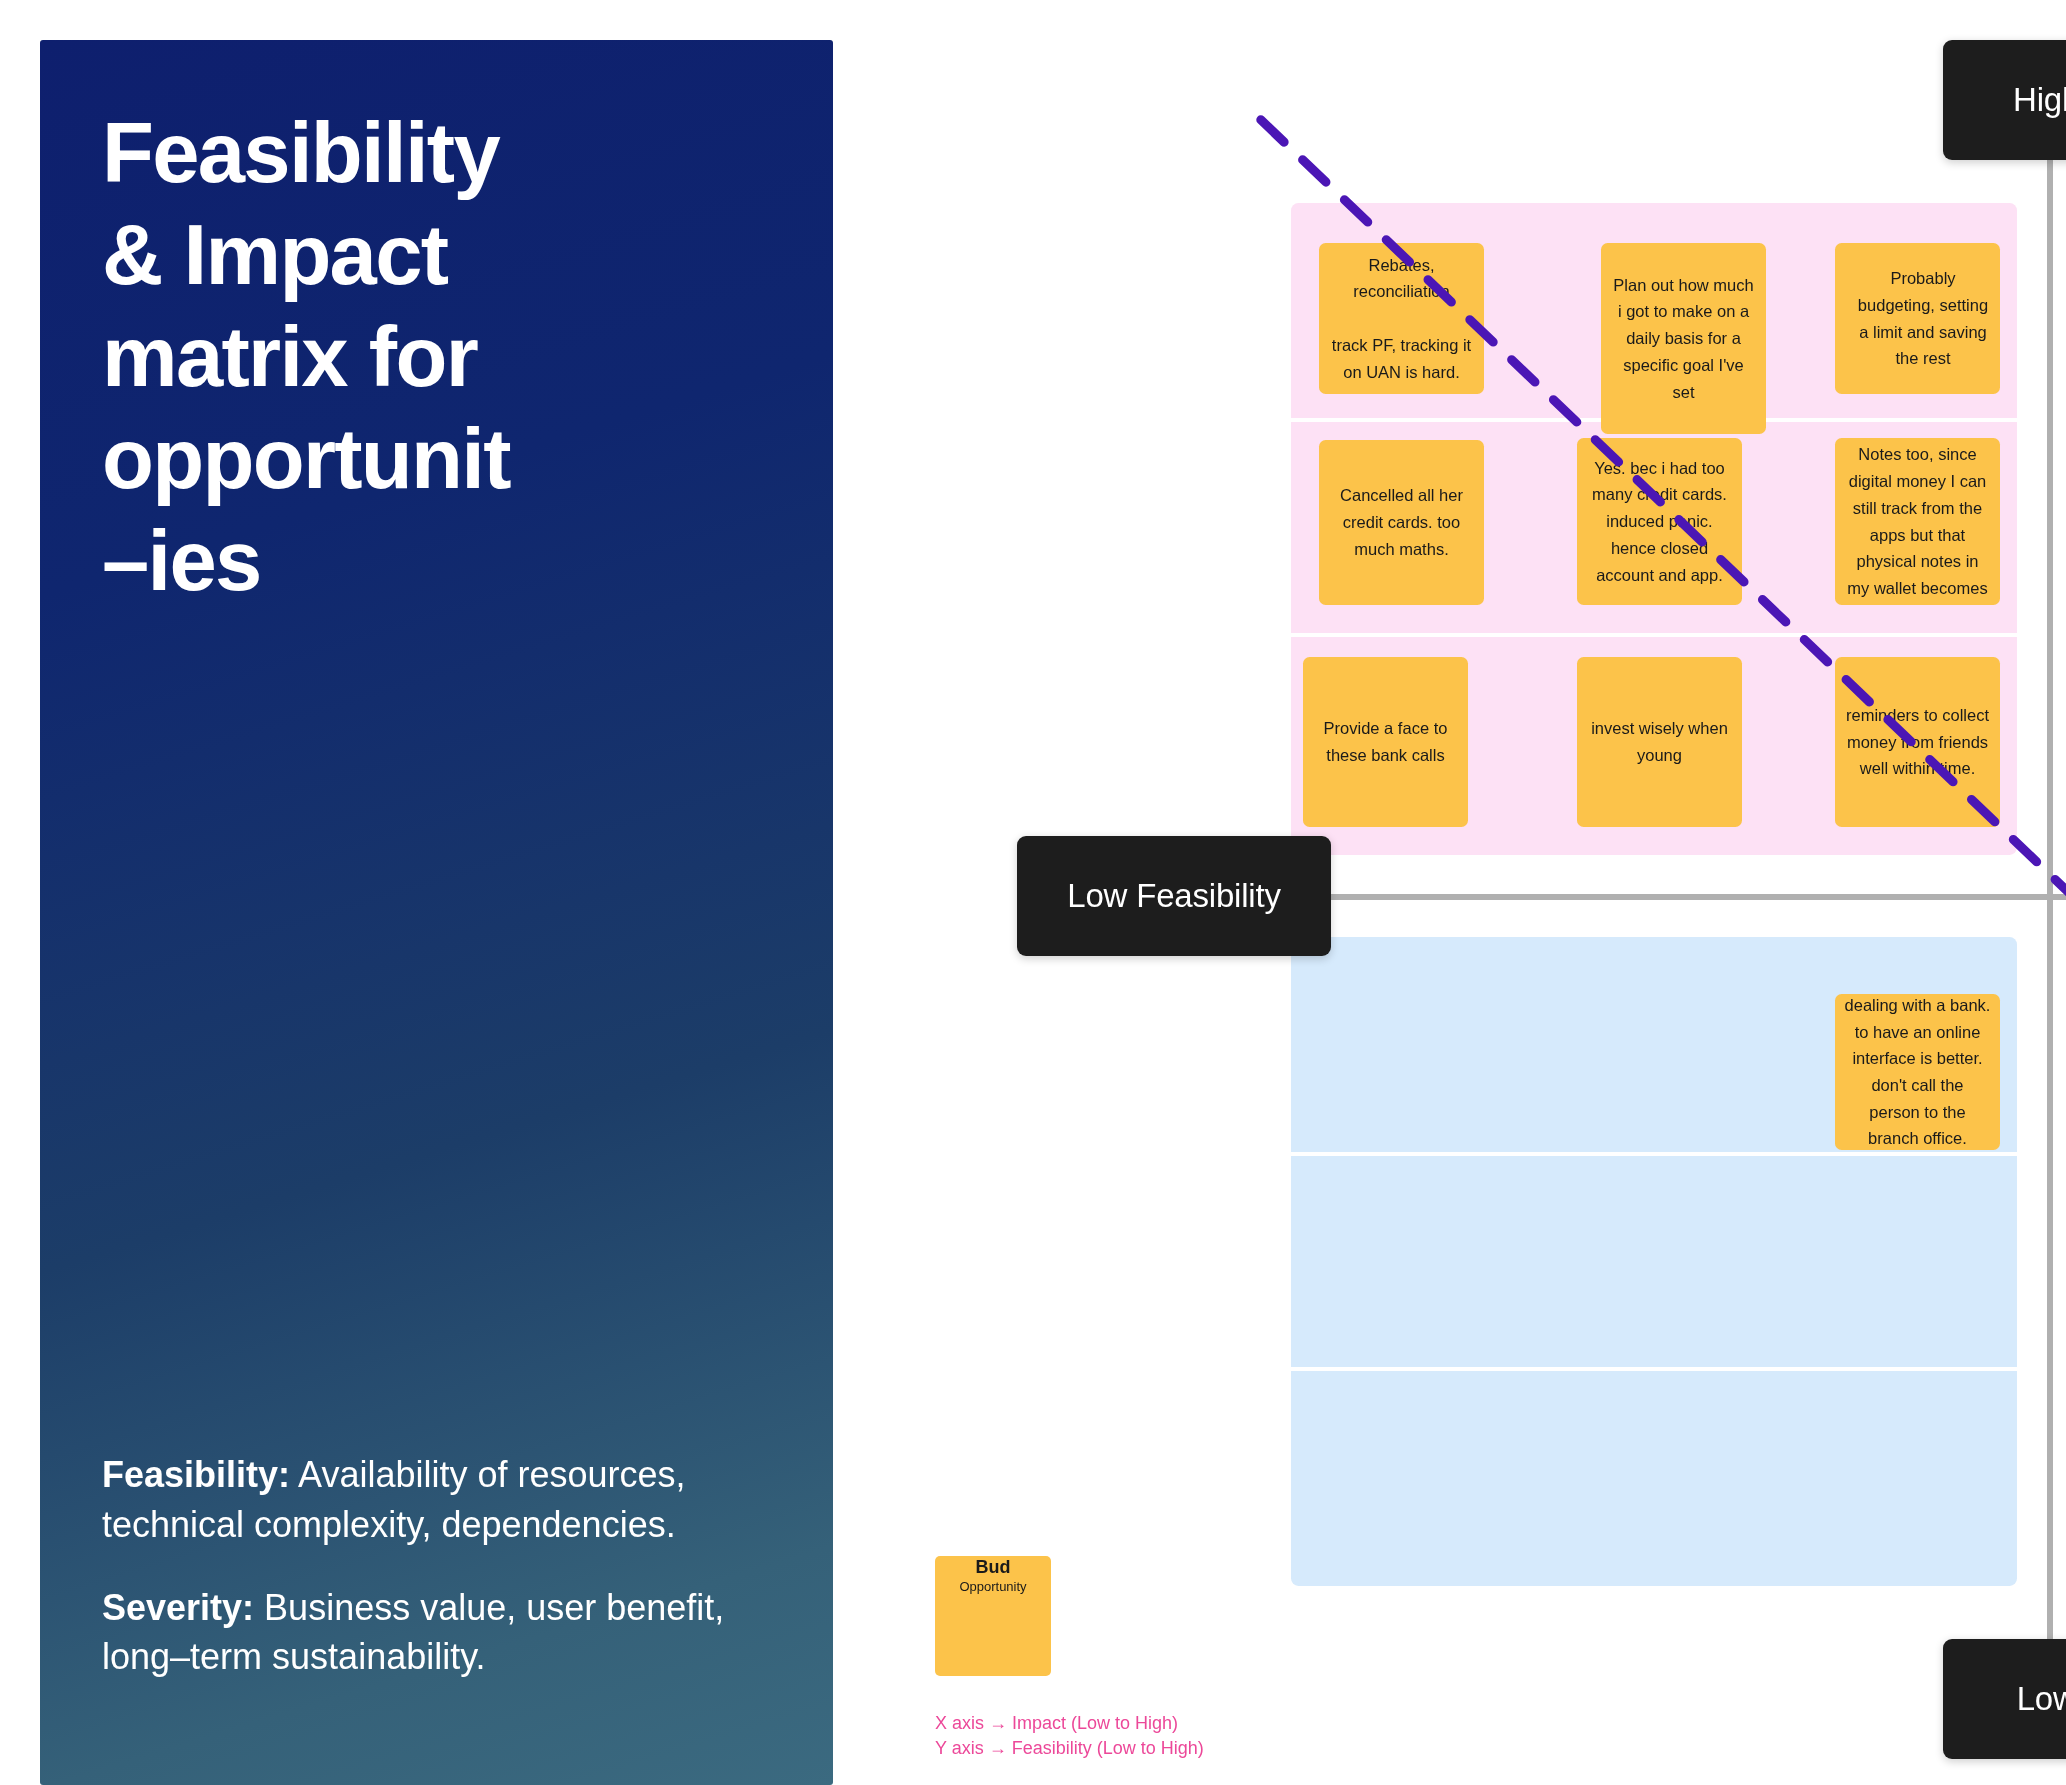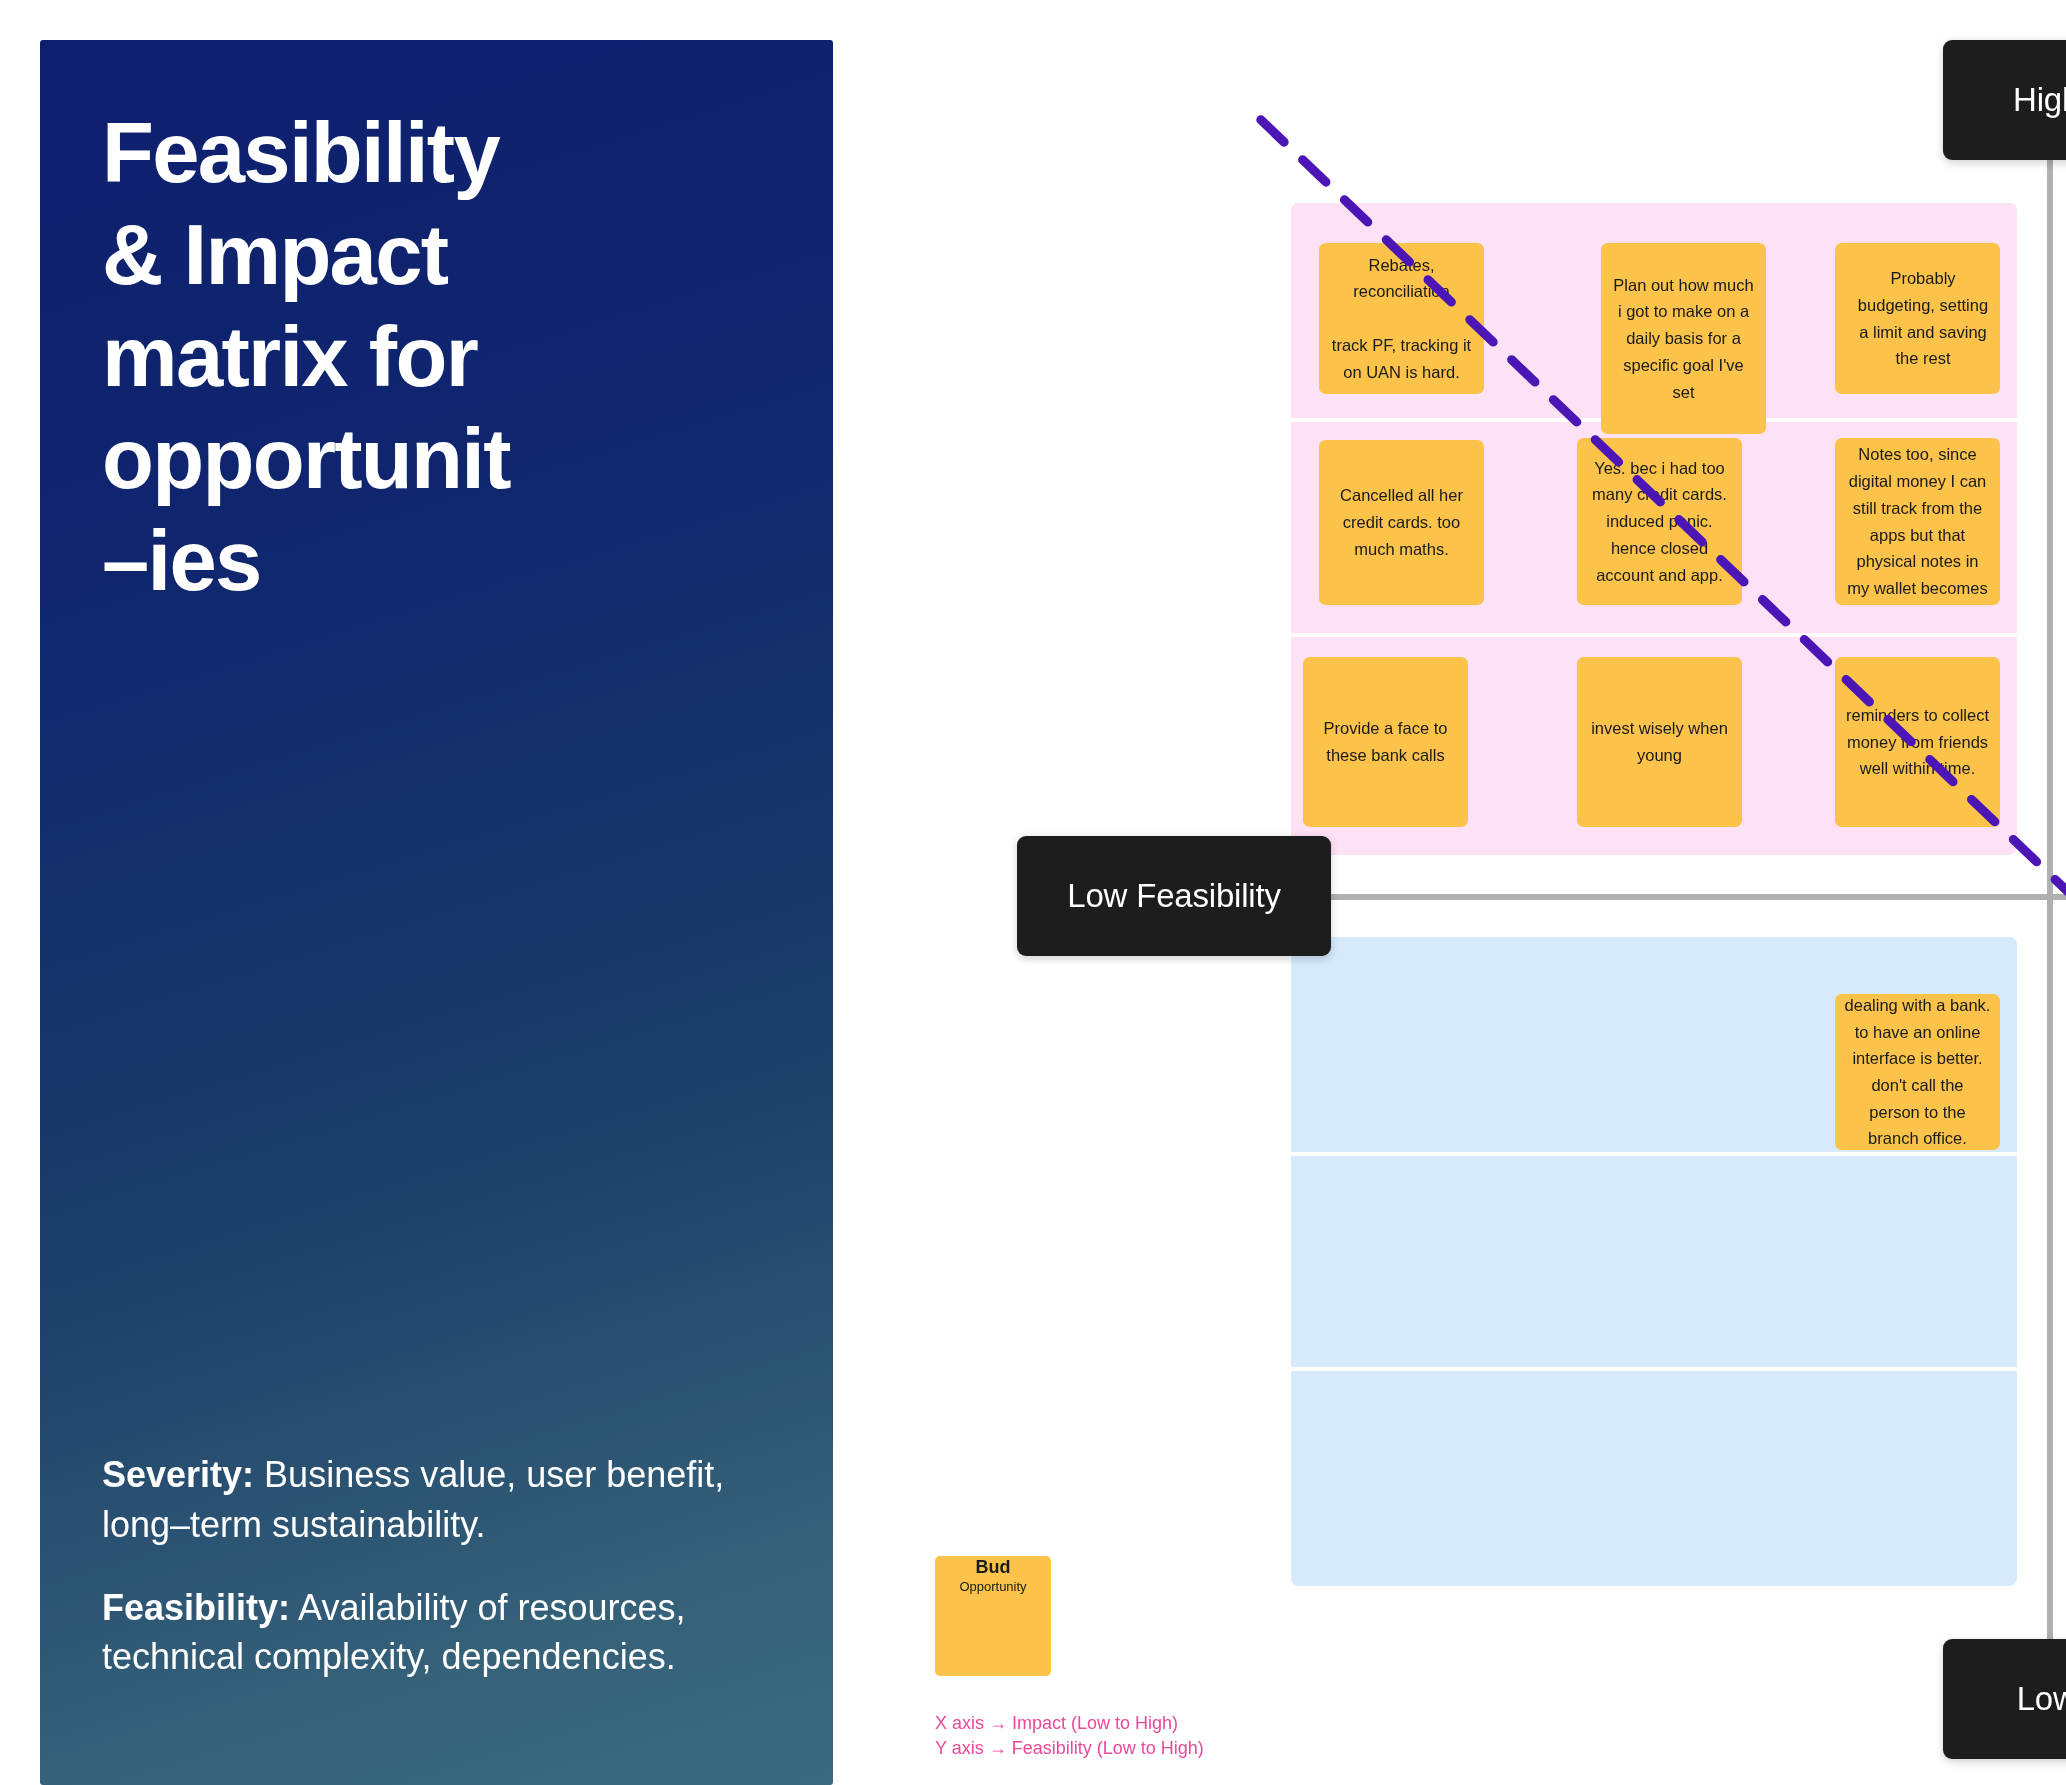--- a/index.html
+++ b/index.html
@@ -163,22 +163,22 @@
 <body>
 
 <div id="hero">
   <h1 id="hero-title">Feasibility
 &amp; Impact
 matrix for
 opportunit
 –ies</h1>
 
   <div id="hero-foot">
+    <p class="hero-para"><b>Feasibility:</b><span> Availability of resources, technical complexity, dependencies.</span></p>
     <p class="hero-para"><b>Severity:</b><span> Business value, user benefit, long–term sustainability.</span></p>
-    <p class="hero-para"><b>Feasibility:</b><span> Availability of resources, technical complexity, dependencies.</span></p>
   </div>
 </div>
 
 <div id="matrix">
 
   <div class="quad" id="quad-tl">
     <div class="band" style="top:215px"></div>
     <div class="band" style="top:430px"></div>
   </div>
 

